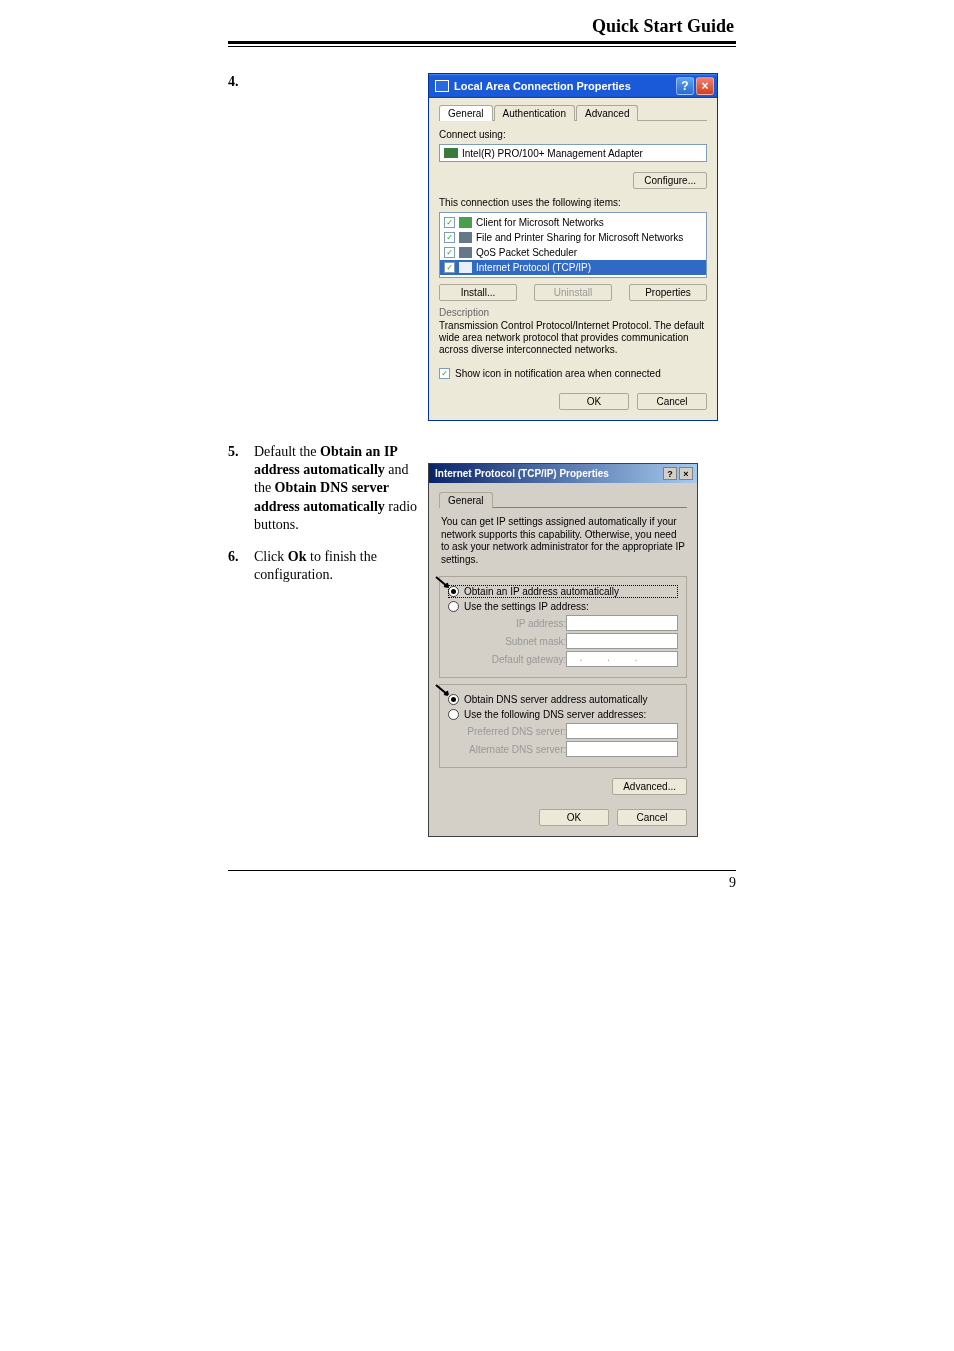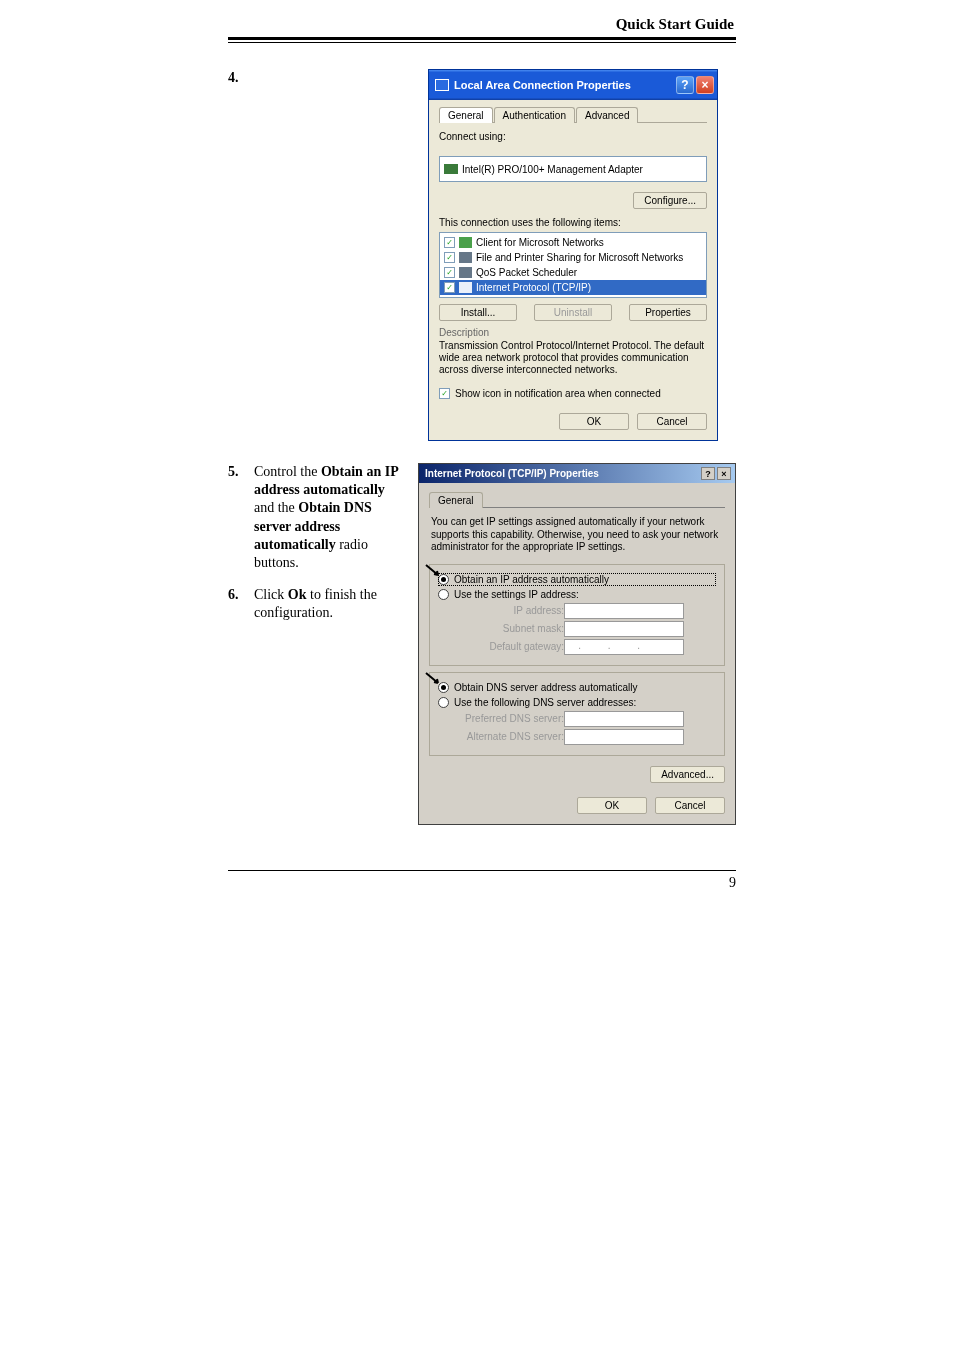--- a/index.html
+++ b/index.html
@@ -10,21 +10,21 @@
     height: 1351px;
     position: relative;
   }
   .page {
     padding: 16px 218px 0 228px;
     width: 954px;
   }
   .header-title {
     text-align: right;
     font-weight: bold;
-    font-size: 15px;
+    font-size: 18px;
     padding-right: 2px;
     margin-bottom: 4px;
   }
   .rule-thick { border: none; border-top: 3px solid #000; margin-bottom: 2px; }
   .rule-thin { border: none; border-top: 1px solid #000; }
   .content { padding-top: 26px; }
   .row { display: flex; gap: 10px; margin-bottom: 22px; }
   .instructions { width: 190px; font-size: 14px; line-height: 1.3; }
   .step { display: flex; margin-bottom: 14px; }
   .step-num { font-weight: bold; width: 26px; flex-shrink: 0; }
@@ -46,21 +46,21 @@
     width: 290px;
   }
   .xp-titlebar {
     background: linear-gradient(to bottom, #4a8cf2 0%, #1a5ad8 8%, #1a5ad8 92%, #0f3a9a 100%);
     color: #fff;
     display: flex;
     align-items: center;
     padding: 2px 3px 2px 6px;
     font-size: 11px;
     font-weight: bold;
-    height: 30px;
+    height: 24px;
   }
   .xp-titlebar .ttl-icon {
     width: 14px; height: 12px; background: #2a6ae0;
     border: 1px solid #fff; margin-right: 5px;
     display: flex; align-items: center; justify-content: center;
   }
   .xp-titlebar .spacer { flex: 1; }
   .xp-titlebtn {
     width: 18px; height: 18px; border-radius: 3px;
     margin-left: 2px; display: flex; align-items: center; justify-content: center;
@@ -70,25 +70,25 @@
   .btn-help { background: linear-gradient(#5ca3f7,#2a6ad0); }
   .btn-close { background: linear-gradient(#f08070,#d04020); }
   .xp-body { padding: 6px 10px 10px; }
   .tabstrip { display: flex; border-bottom: 1px solid #aca899; margin-bottom: 8px; }
   .tab {
     padding: 2px 8px; border: 1px solid #aca899; border-bottom: none;
     background: #ece9d8; font-size: 10px; border-radius: 3px 3px 0 0;
     position: relative; top: 1px; margin-right: 1px;
   }
   .tab.active { background: #fff; }
-  .lbl { font-size: 10px; color: #000; margin-bottom: 14px; display: block; }
+  .lbl { font-size: 10px; color: #000; margin-bottom: 4px; display: block; }
   .txtfield {
     width: 100%; border: 1px solid #7f9db9; background: #fff;
     padding: 2px 4px; font-size: 10px; display: flex; align-items: center; gap: 4px;
-    height: 26px;
+    height: 18px;
   }
   .nic-icon { width: 14px; height: 10px; background: #3a7a3a; }
   .xp-btn {
     background: #ece9d8; border: 1px solid #aca899; border-radius: 2px;
     padding: 2px 10px; font-size: 10px; font-family: inherit;
   }
   .right { text-align: right; }
   .items-label { font-size: 10px; margin: 8px 0 4px; }
   .listbox {
     border: 1px solid #7f9db9; background: #fff; padding: 2px 0; font-size: 10px;
@@ -107,21 +107,22 @@
   .chkline { display: flex; align-items: center; gap: 5px; font-size: 10px; margin-top: 6px; }
   .btnrow2 { display: flex; justify-content: flex-end; gap: 8px; margin-top: 14px; }
   .btnrow2 .xp-btn { width: 70px; text-align: center; }
 
   
   .w2k-window {
     border: 1px solid #404040;
     background: #d4d0c8;
     font-family: Tahoma, Arial, sans-serif;
     font-size: 10px;
-    width: 318px;
+    width: 270px;
+    margin-top: 20px;
   }
   .w2k-titlebar {
     background: linear-gradient(to right, #0a246a, #a6caf0);
     color: #fff; font-weight: bold; font-size: 10px;
     padding: 3px 4px 3px 6px; display: flex; align-items: center;
   }
   .w2k-titlebtn {
     width: 14px; height: 13px; background: #d4d0c8; border: 1px solid #808080;
     color: #000; font-size: 9px; display:flex; align-items:center; justify-content:center;
     margin-left: 2px; font-weight: bold;
@@ -223,21 +224,21 @@
             </div>
           </div>
         </div>
       </div>
     </div>
 
     <div class="row">
       <div class="instructions">
         <div class="step">
           <div class="step-num">5.</div>
-          <div class="step-body" id="step-5-body"><span>Control the </span><span class="b">Obtain an IP address automatically</span><span> and the </span><span class="b">Obtain DNS server address automatically</span><span> radio buttons.</span></div>
+          <div class="step-body" id="step-5-body"><span>Default the </span><span class="b">Obtain an IP address automatically</span><span> and the </span><span class="b">Obtain DNS server address automatically</span><span> radio buttons.</span></div>
         </div>
         <div class="step">
           <div class="step-num">6.</div>
           <div class="step-body" id="step-6-body"><span>Click </span><span class="b">Ok</span><span> to finish the configuration.</span></div>
         </div>
       </div>
       <div class="dialog-area">
         <div class="w2k-window">
           <div class="w2k-titlebar">
             <span>Internet Protocol (TCP/IP) Properties</span>

